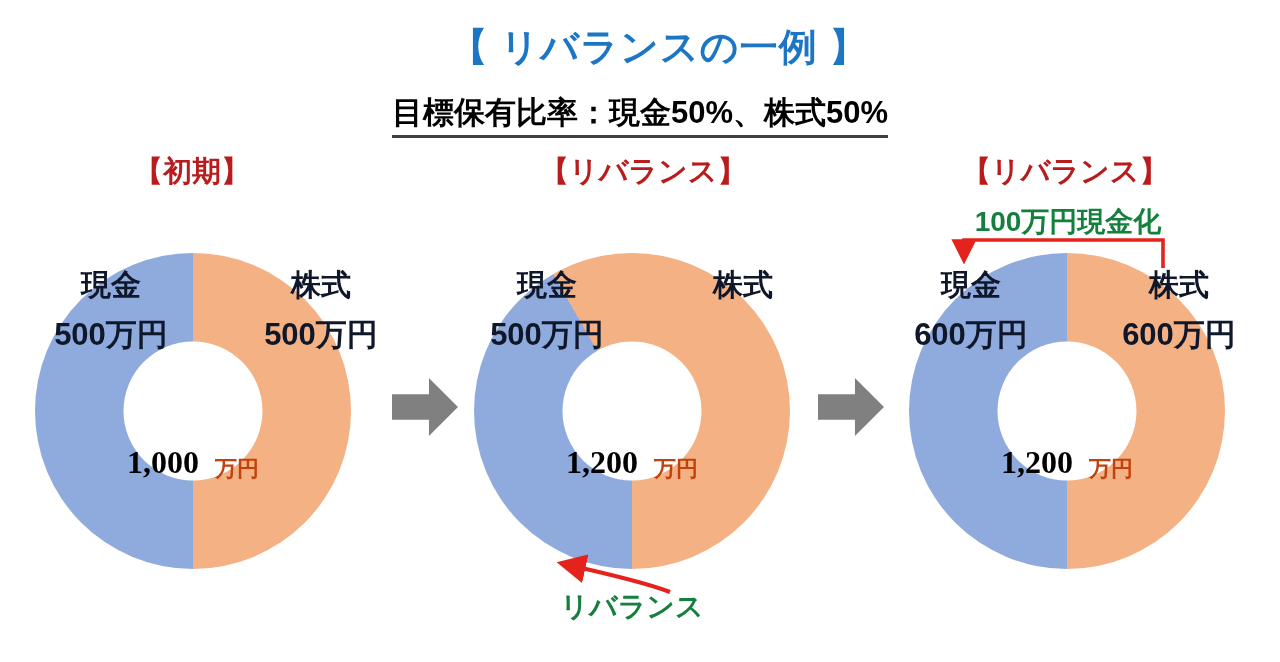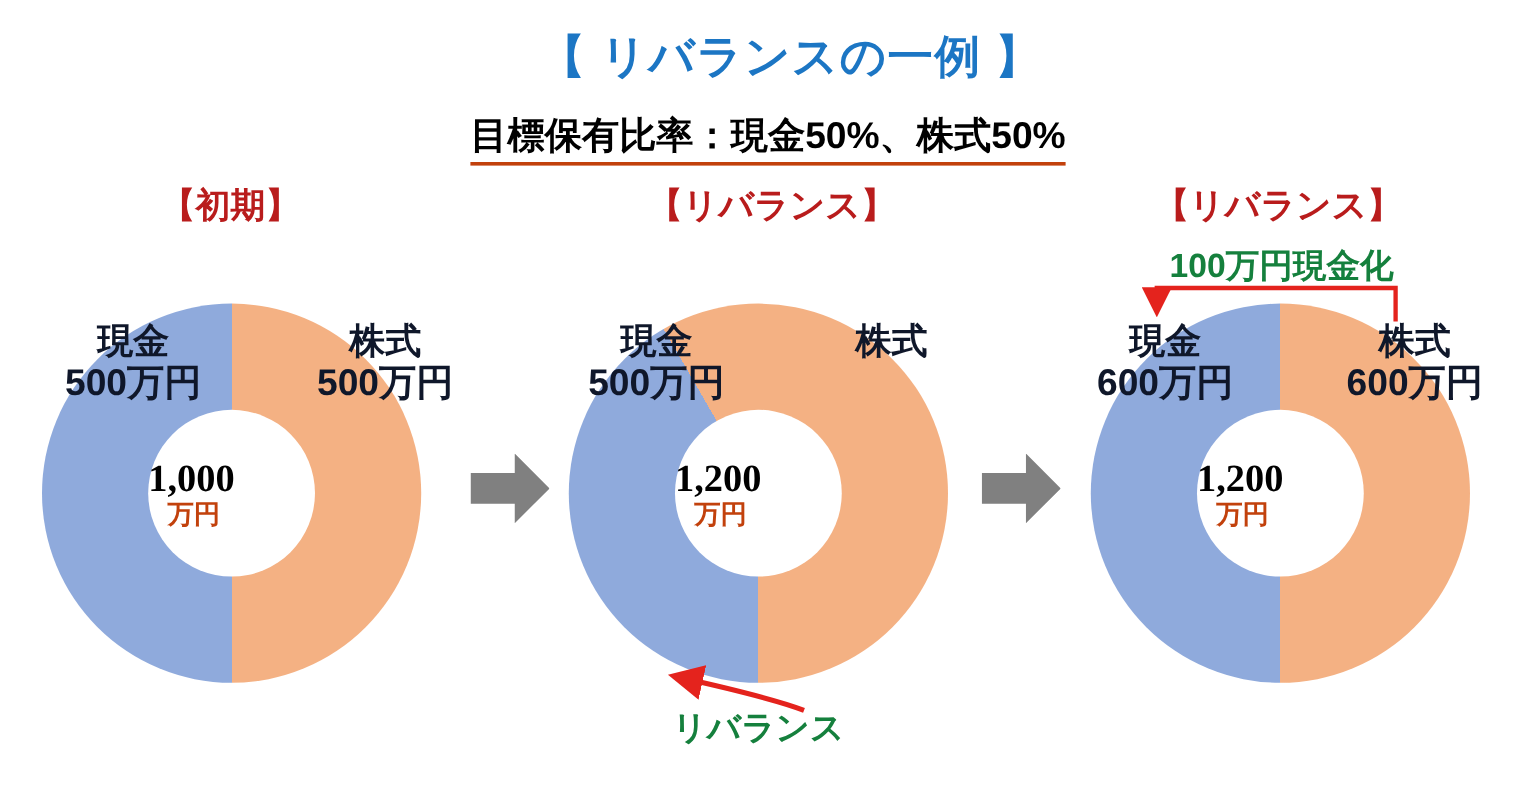--- a/index.html
+++ b/index.html
@@ -39,21 +39,21 @@
     left: 0;
     top: 92px;
     width: 1280px;
     text-align: center;
   }
   .sub-title {
     display: inline-block;
     font-size: 31px;
     font-weight: bold;
     color: #000000;
-    border-bottom: 3px solid #c2410c;
+    border-bottom: 3px solid #404040;
     padding-bottom: 1px;
     white-space: nowrap;
   }
 
   
   .panel-header {
     position: absolute;
     font-size: 29px;
     font-weight: bold;
     color: #b91c1c;
@@ -72,22 +72,22 @@
   .donut-hole {
     position: absolute;
     left: 50%;
     top: 50%;
     transform: translate(-50%, -50%);
     width: 44%;
     height: 44%;
     border-radius: 50%;
     background: #ffffff;
     display: flex;
-    flex-direction: column;
-    align-items: flex-start;
+    flex-direction: row;
+    align-items: flex-end;
     justify-content: center;
     line-height: 1.05;
   }
   .hole-main {
     font-size: 32px;
     font-weight: bold;
     color: #000000;
     font-family: "Liberation Serif", "DejaVu Serif", serif;
   }
   .hole-unit {
@@ -100,21 +100,21 @@
   
   .seg-label {
     position: absolute;
     text-align: center;
     font-weight: bold;
     color: #0f172a;
     line-height: 1.12;
     white-space: nowrap;
   }
   .seg-name { font-size: 30px; }
-  .seg-val  { font-size: 31px; }
+  .seg-val  { font-size: 31px; margin-top: 16px; }
 
   
   .gray-arrow {
     position: absolute;
     width: 66px;
     height: 58px;
     background: #808080;
     clip-path: polygon(0% 28%, 56% 28%, 56% 0%, 100% 50%, 56% 100%, 56% 72%, 0% 72%);
   }
 

